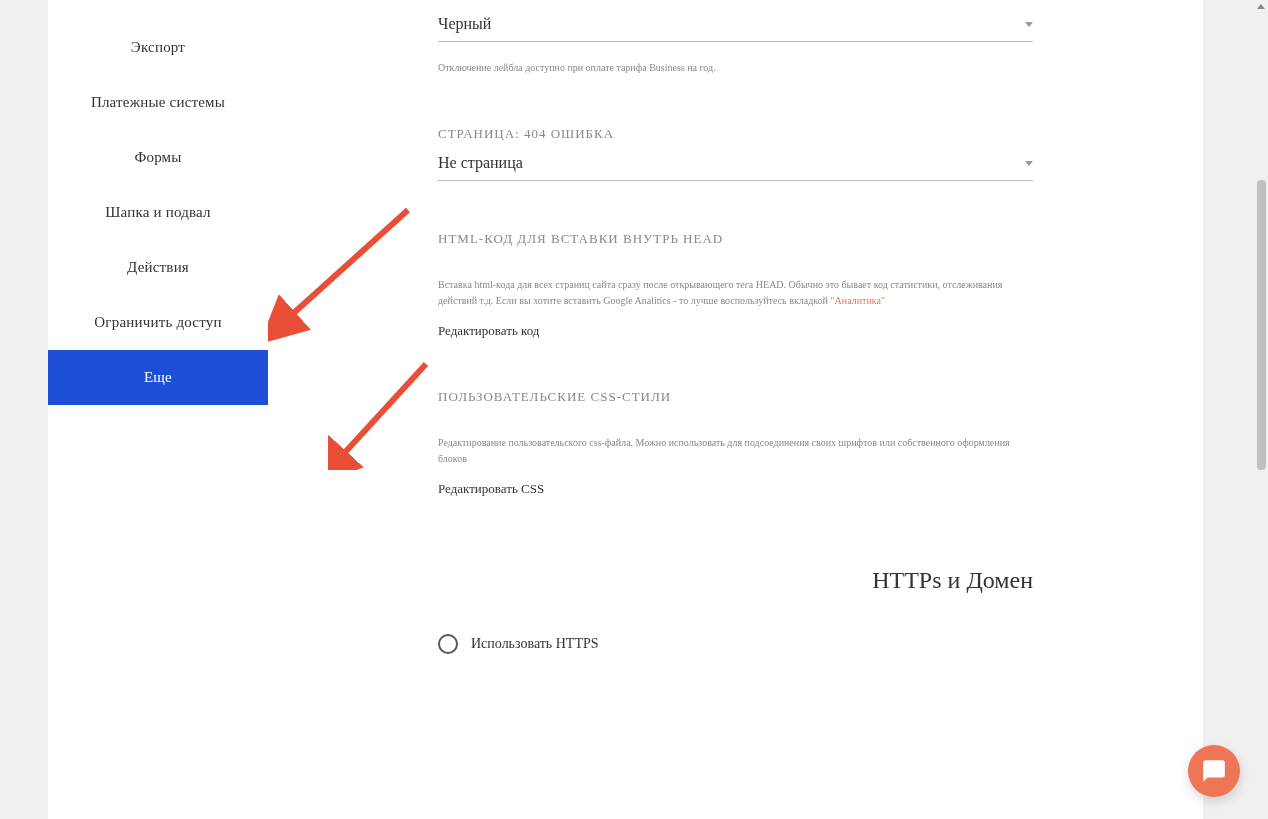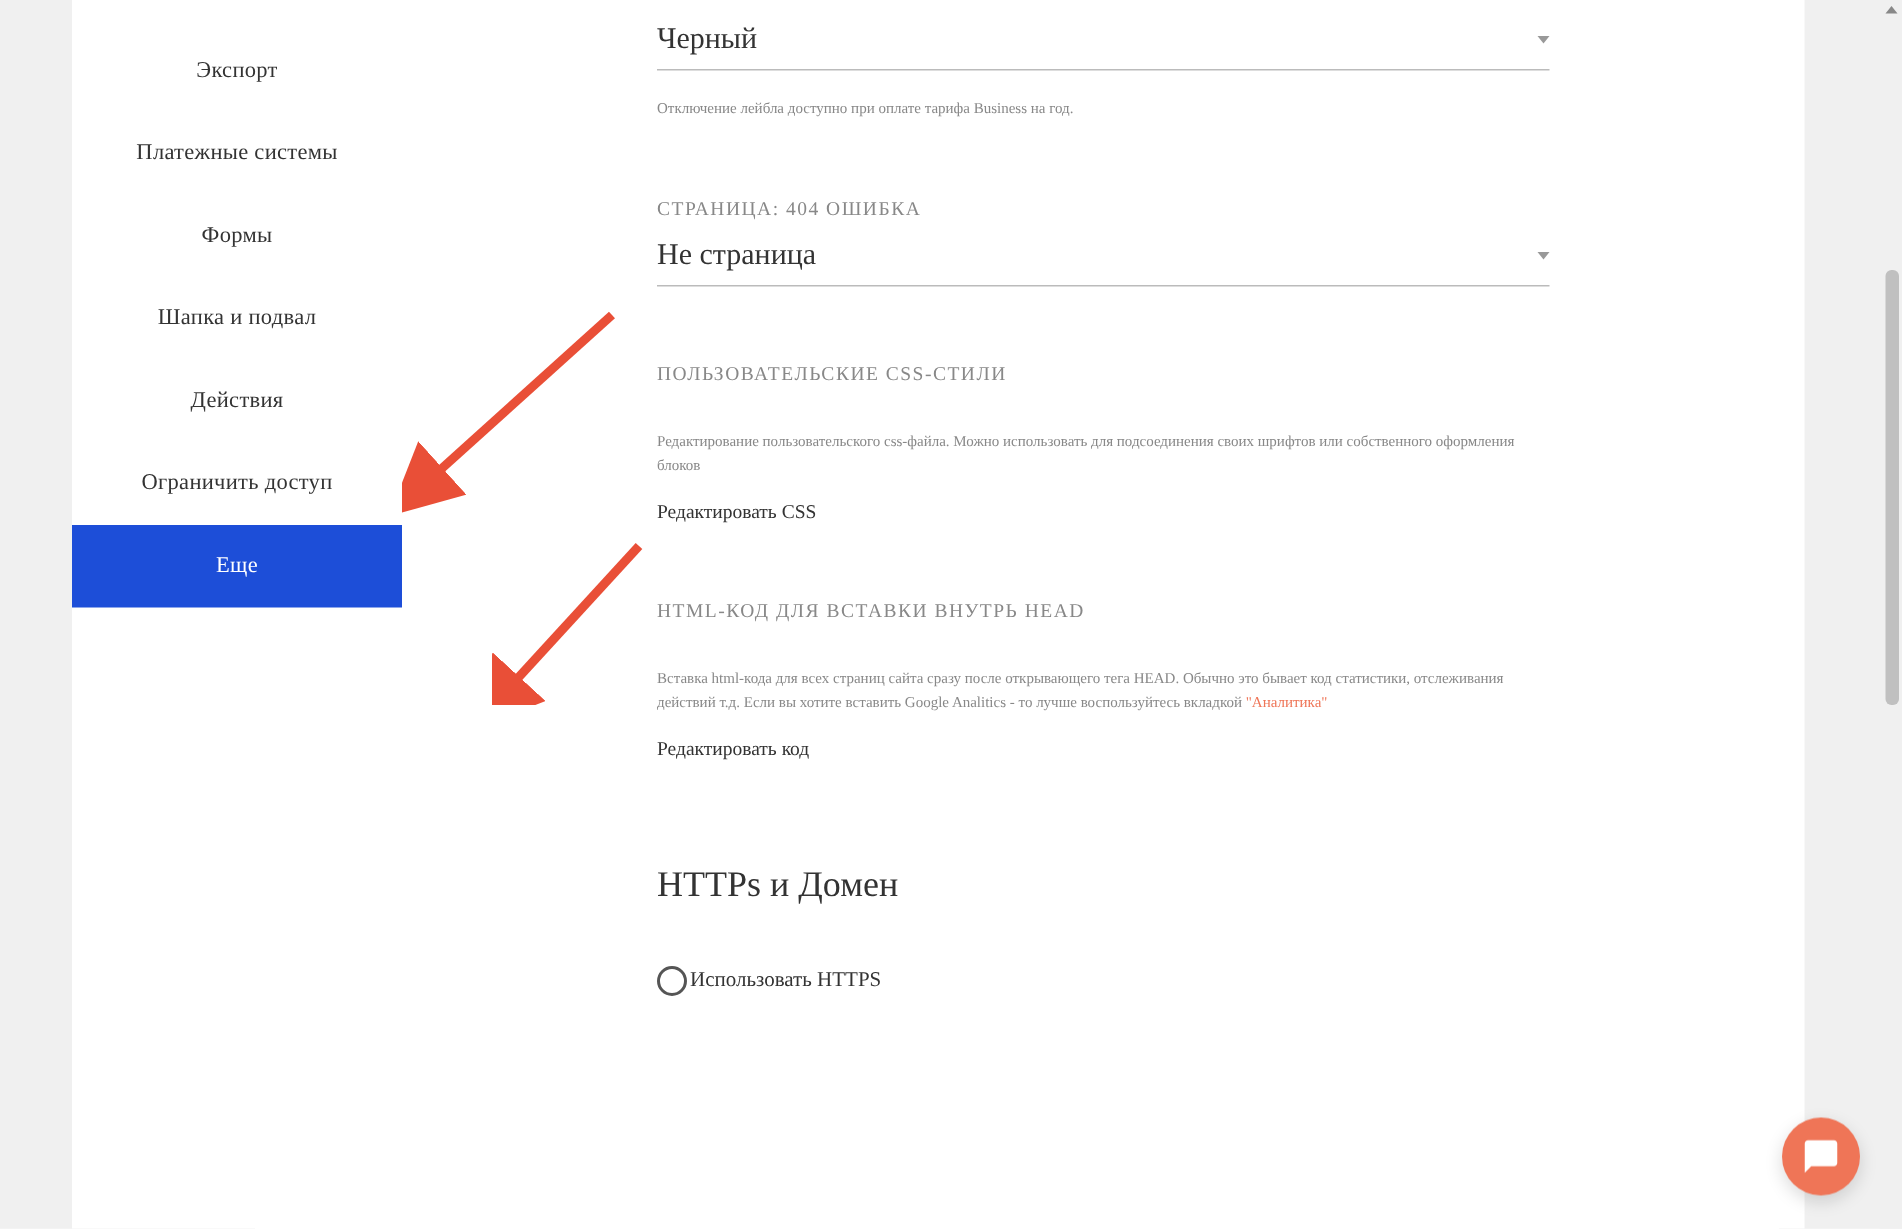--- a/index.html
+++ b/index.html
@@ -59,21 +59,21 @@
   .select-row {
     display: flex;
     justify-content: space-between;
     align-items: center;
     border-bottom: 1px solid #bbb;
     padding-bottom: 8px;
     margin-bottom: 18px;
     cursor: pointer;
   }
   .select-value {
-    font-size: 20px;
+    font-size: 16px;
     color: #333;
     font-family: Georgia, 'Times New Roman', serif;
     font-weight: 300;
   }
   .caret {
     width: 0; height: 0;
     border-left: 4px solid transparent;
     border-right: 4px solid transparent;
     border-top: 5px solid #999;
   }
@@ -91,31 +91,31 @@
   .edit-link {
     font-size: 13px;
     color: #333;
     margin-top: 14px;
     cursor: pointer;
     font-family: Georgia, serif;
     font-weight: 300;
   }
   .section-title {
     font-size: 24px;
-    text-align: left;
+    text-align: right;
     font-family: Georgia, 'Times New Roman', serif;
     font-weight: 300;
     color: #333;
     margin-top: 70px;
     margin-bottom: 40px;
   }
   .radio-row {
     display: flex;
     align-items: center;
-    gap: 2px;
+    gap: 13px;
     cursor: pointer;
   }
   .radio {
     width: 20px; height: 20px;
     border: 2px solid #555;
     border-radius: 50%;
     flex-shrink: 0;
   }
   .radio-label {
     font-size: 14px;
@@ -194,33 +194,33 @@
 
       <div class="block">
         <div class="section-label">СТРАНИЦА: 404 ОШИБКА</div>
         <div class="select-row">
           <span class="select-value">Не страница</span>
           <span class="caret"></span>
         </div>
       </div>
 
       <div class="block">
+        <div class="section-label">HTML-КОД ДЛЯ ВСТАВКИ ВНУТРЬ HEAD</div>
+        <div class="gap40" style="height:18px"></div>
+        <div class="help-text">
+          <span>Вставка html-кода для всех страниц сайта сразу после открывающего тега HEAD. Обычно это бывает код статистики, отслеживания действий т.д. Если вы хотите вставить Google Analitics - то лучше воспользуйтесь вкладкой </span><span class="link">"Аналитика"</span>
+        </div>
+        <div class="edit-link">Редактировать код</div>
+      </div>
+
+      <div class="block">
         <div class="section-label">ПОЛЬЗОВАТЕЛЬСКИЕ CSS-СТИЛИ</div>
         <div class="gap40" style="height:18px"></div>
         <div class="help-text">Редактирование пользовательского css-файла. Можно использовать для подсоединения своих шрифтов или собственного оформления блоков</div>
         <div class="edit-link">Редактировать CSS</div>
-      </div>
-
-      <div class="block">
-        <div class="section-label">HTML-КОД ДЛЯ ВСТАВКИ ВНУТРЬ HEAD</div>
-        <div class="gap40" style="height:18px"></div>
-        <div class="help-text">
-          <span>Вставка html-кода для всех страниц сайта сразу после открывающего тега HEAD. Обычно это бывает код статистики, отслеживания действий т.д. Если вы хотите вставить Google Analitics - то лучше воспользуйтесь вкладкой </span><span class="link">"Аналитика"</span>
-        </div>
-        <div class="edit-link">Редактировать код</div>
       </div>
 
       <div>
         <div class="section-title">HTTPs и Домен</div>
         <div class="radio-row">
           <span class="radio"></span>
           <span class="radio-label">Использовать HTTPS</span>
         </div>
       </div>
 

